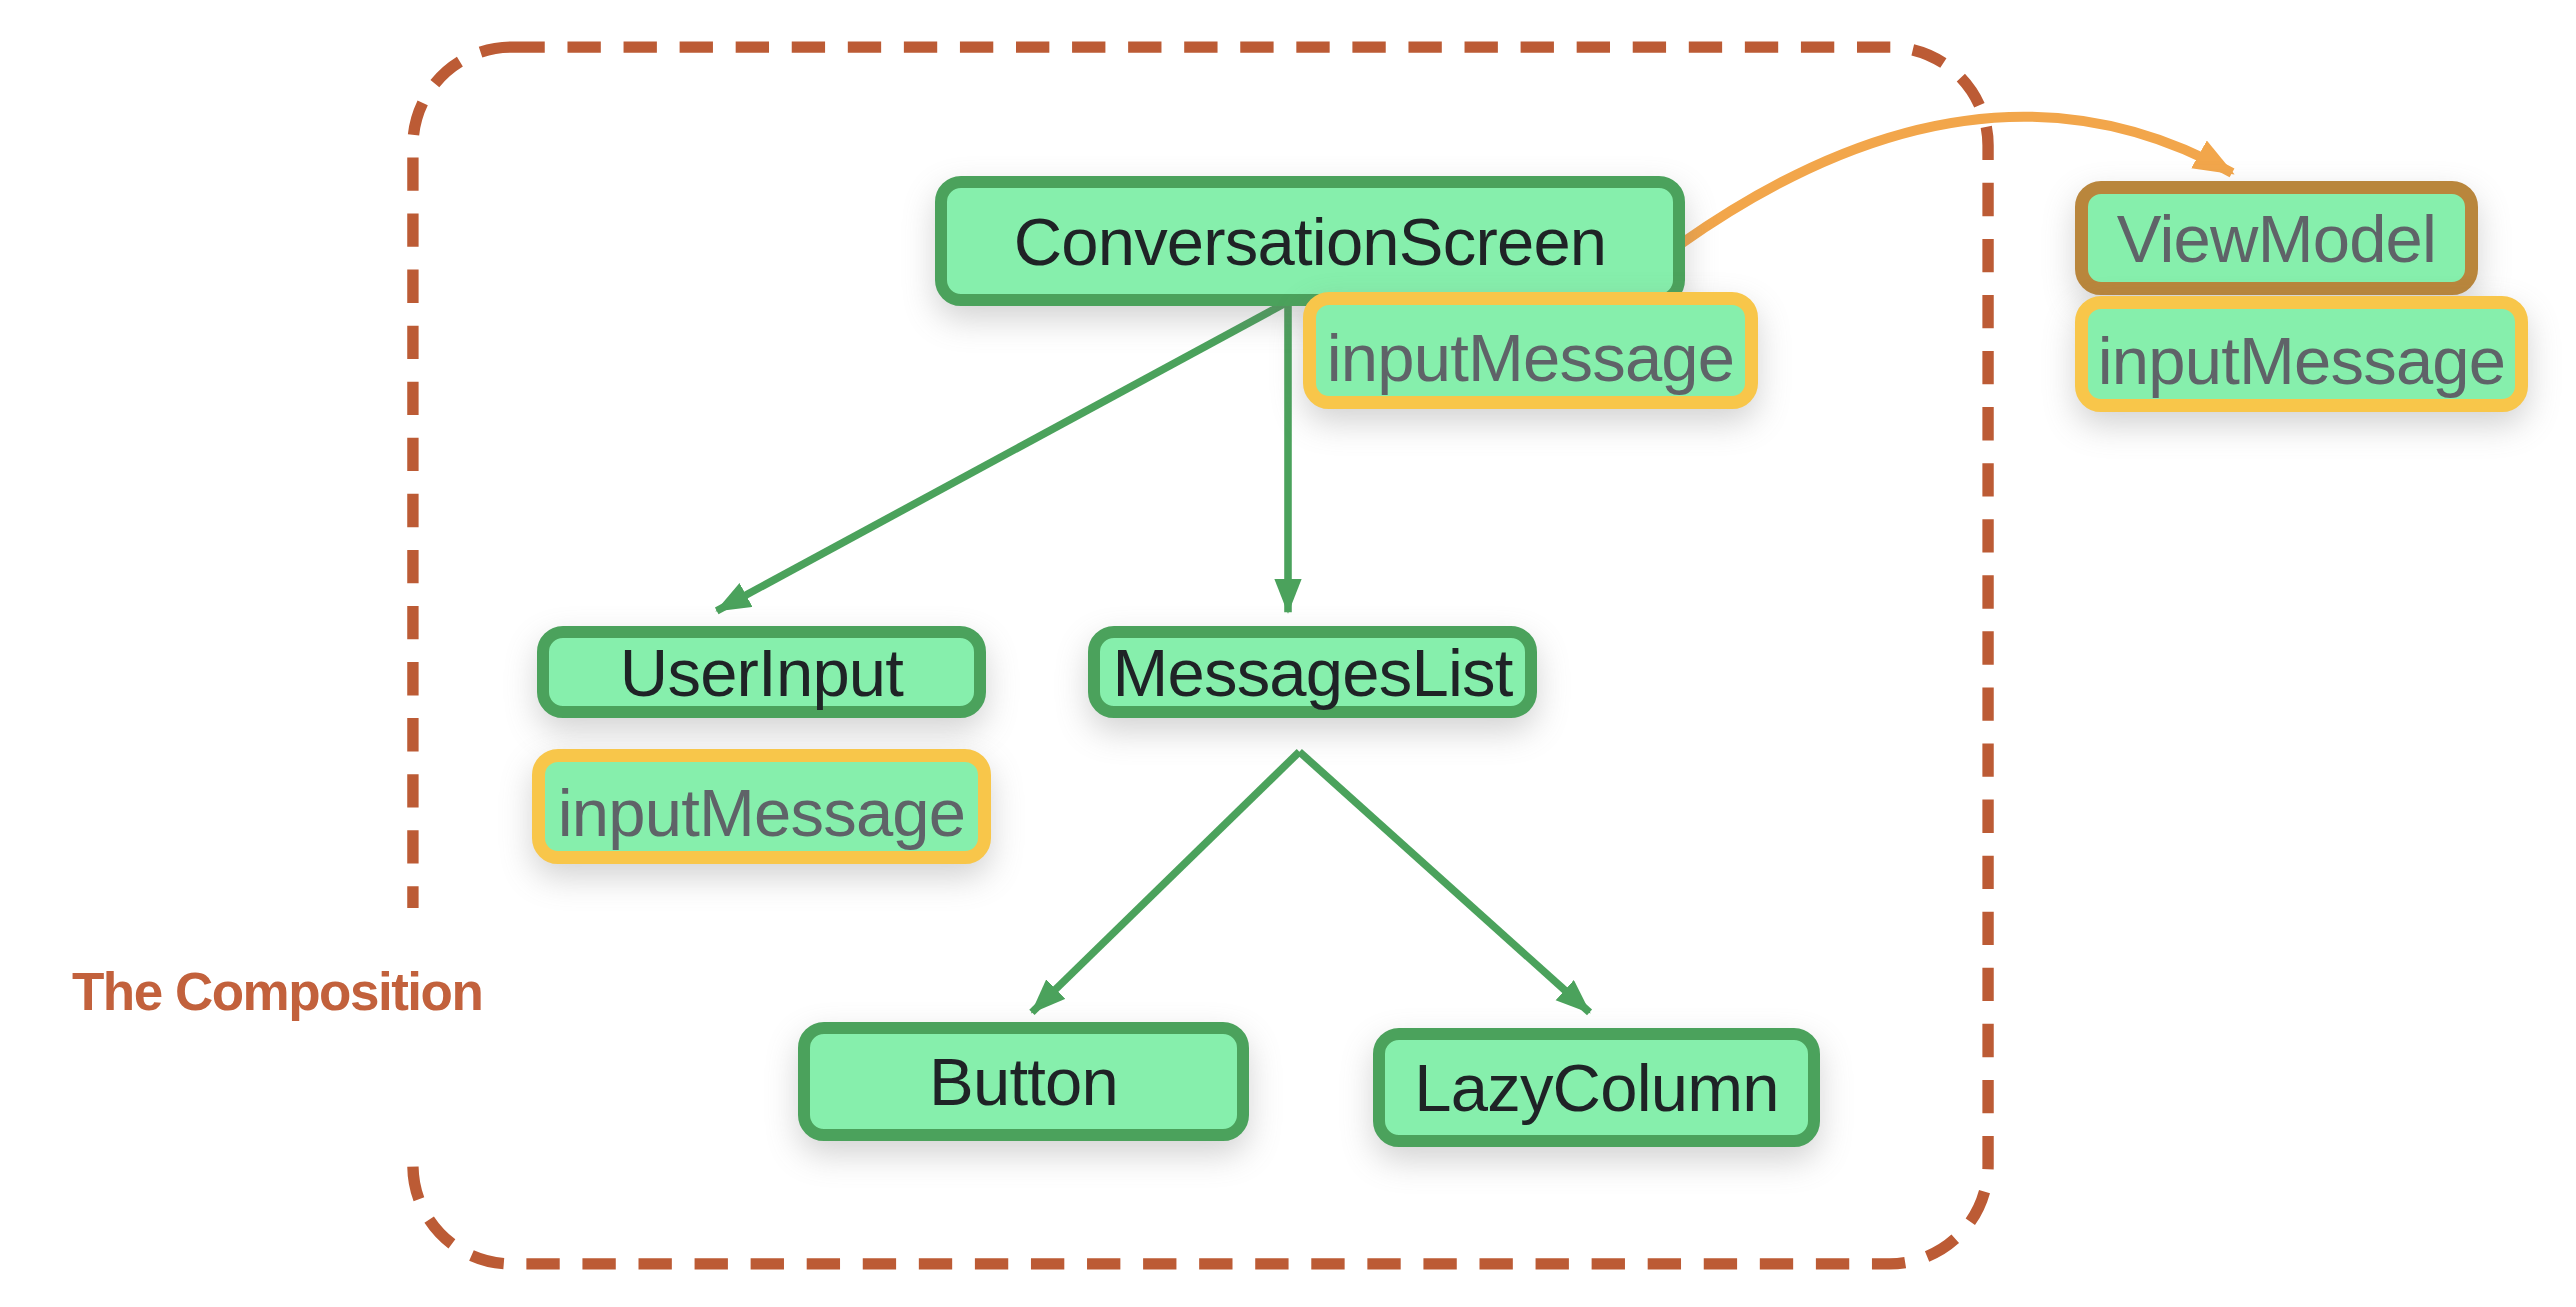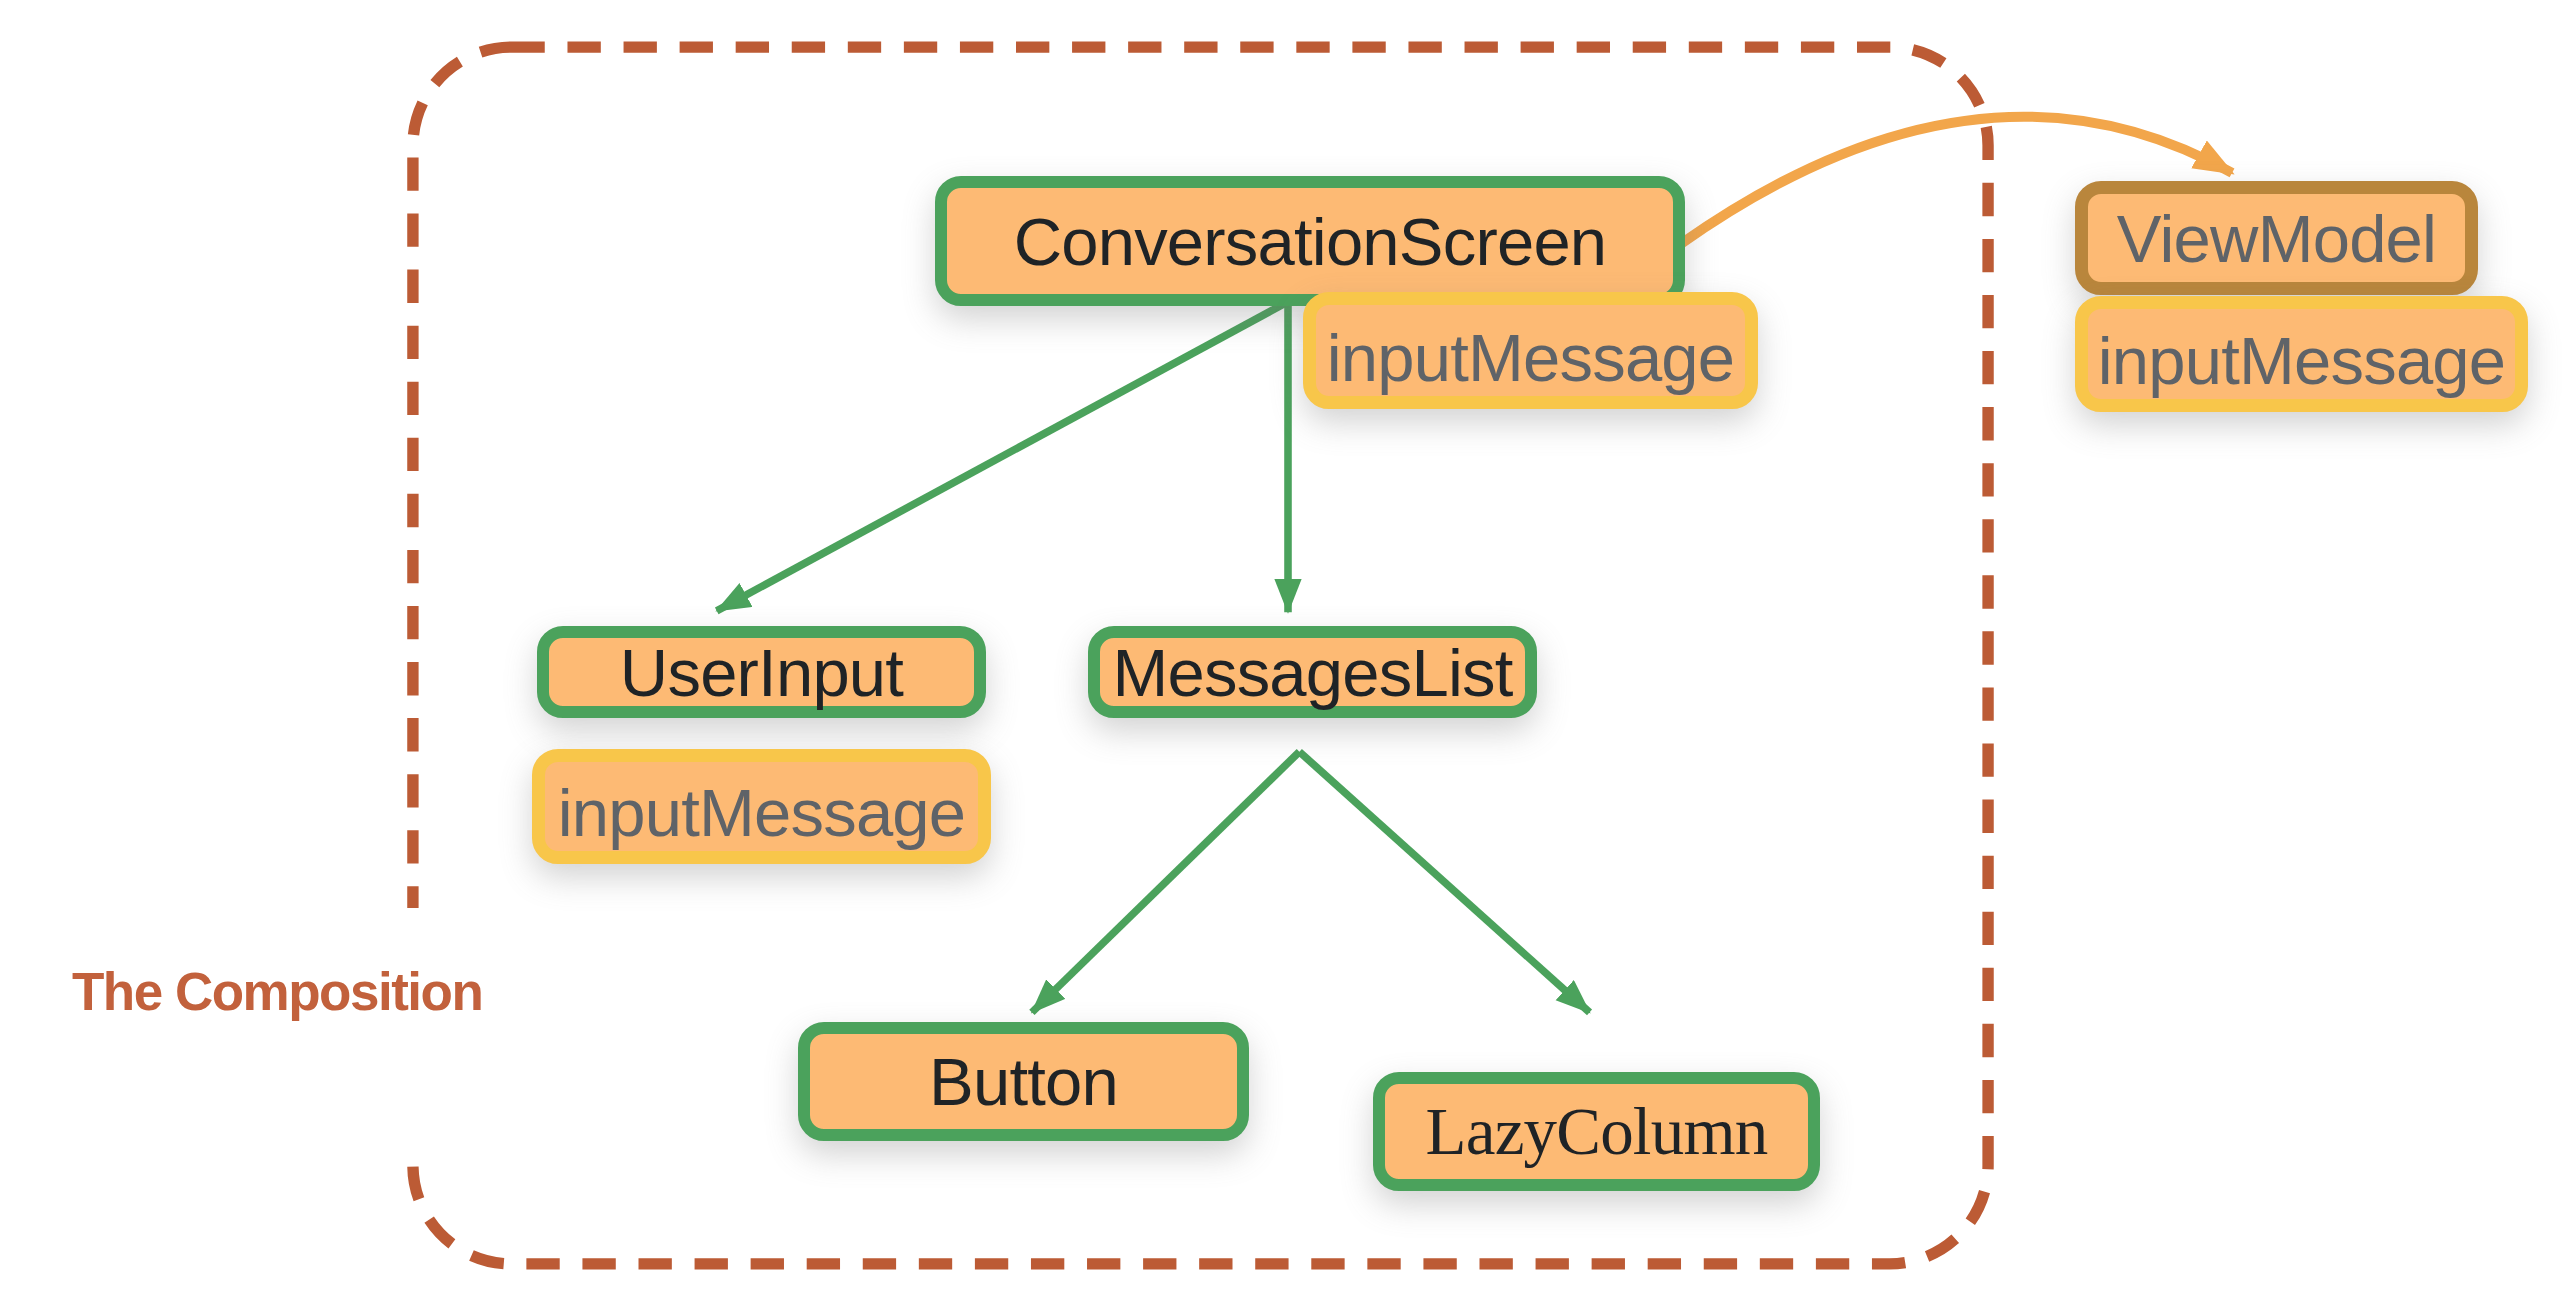--- a/index.html
+++ b/index.html
@@ -28,21 +28,21 @@
     width:2576px;height:1308px;
     z-index:1;
   }
   .mask{
     position:absolute;
     background:#ffffff;
     z-index:2;
   }
   .node{
     position:absolute;
-    background:#fdba74;
+    background:#86efac;
     display:flex;
     align-items:center;
     justify-content:center;
     border-radius:26px;
     font-size:67px;
     letter-spacing:-0.8px;
     box-shadow:0 13.6px 32px rgba(110,110,110,0.30);
     z-index:3;
   }
   .node span{white-space:nowrap;}
@@ -51,21 +51,21 @@
   .brown-node{border:13px solid var(--brown);color:var(--gray);}
   
   #n-conversation{left:935px;top:176px;width:750px;height:130px;}
   #n-im-conversation{left:1303px;top:292px;width:455px;height:117px;}
   #n-viewmodel{left:2075px;top:181px;width:403px;height:114px;}
   #n-im-viewmodel{left:2075px;top:296px;width:453px;height:116px;}
   #n-userinput{left:537px;top:626px;width:449px;height:92px;}
   #n-im-userinput{left:532px;top:749px;width:459px;height:115px;}
   #n-messageslist{left:1088px;top:626px;width:449px;height:92px;}
   #n-button{left:798px;top:1022px;width:451px;height:119px;}
-  #n-lazycolumn{left:1373px;top:1072px;width:447px;height:119px;font-family:Liberation Serif, serif;}
+  #n-lazycolumn{left:1373px;top:1028px;width:447px;height:119px;}
   #diagram-title{
     position:absolute;
     left:72px;top:961px;
     font-size:53px;
     font-weight:bold;
     letter-spacing:-1.5px;
     color:var(--title);
     z-index:3;
     white-space:nowrap;
   }

